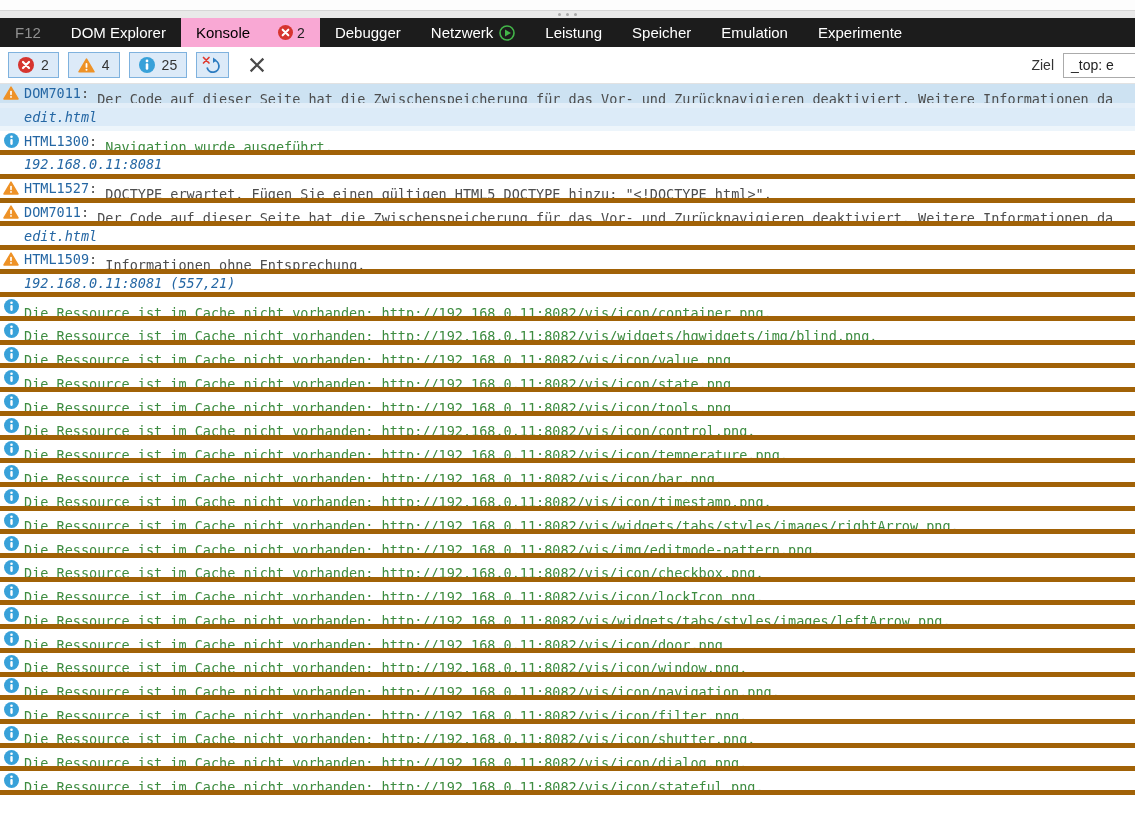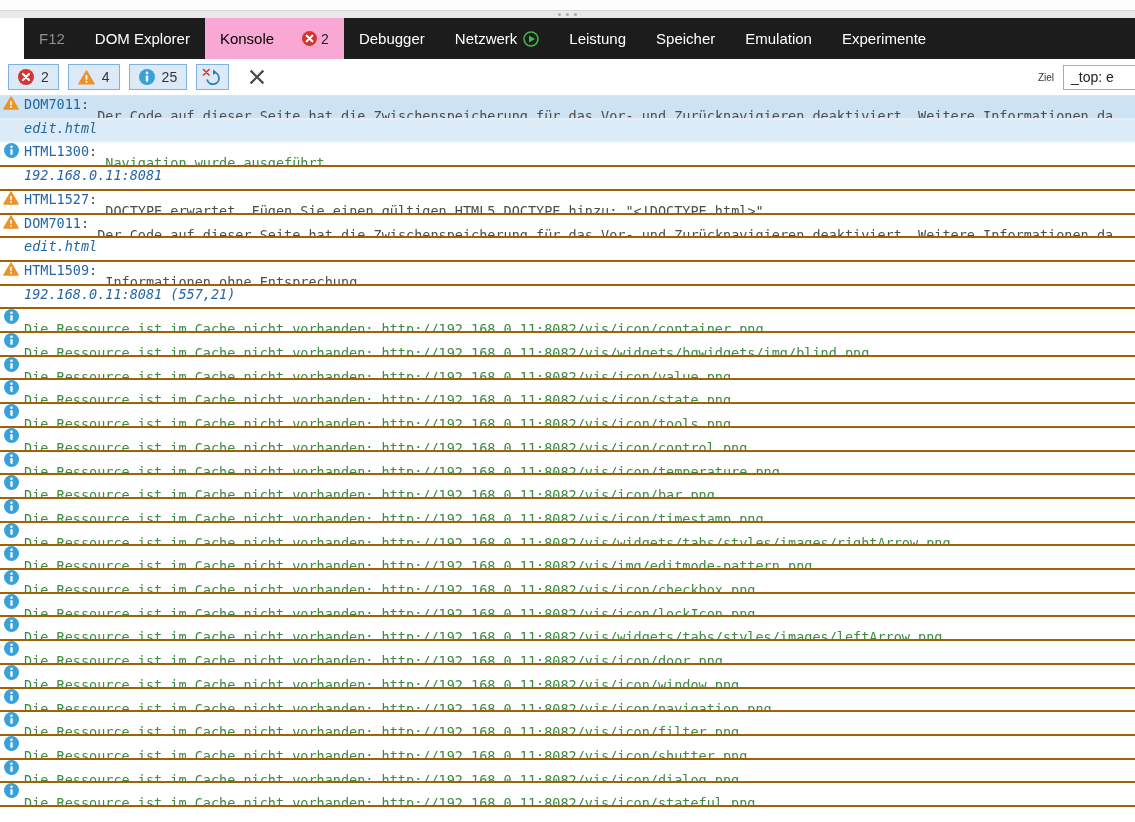--- a/index.html
+++ b/index.html
@@ -5,46 +5,46 @@
   * { margin:0; padding:0; box-sizing:border-box; }
   html,body { width:1135px; height:822px; overflow:hidden; background:#fff;
               font-family:"Liberation Sans", sans-serif; }
 
   
   .top-strip { height:11px; background:#fdfdfd; border-bottom:1px solid #d6d6d6; }
   .splitter  { height:7px; background:#e9e9e9; display:flex; align-items:center; justify-content:center; gap:5px; }
   .splitter i { width:3px; height:3px; border-radius:50%; background:#a9a9a9; }
 
   
-  .tabbar { height:41px; background:#1c1c1c; display:flex; align-items:stretch;
-            font-size:15px; color:#fff;margin-left:24px; }
+  .tabbar { height:29px; background:#1c1c1c; display:flex; align-items:stretch;
+            font-size:15px; color:#fff; }
   .tab { display:flex; align-items:center; gap:6px; padding:0 15px; white-space:nowrap; }
   .tab.muted  { color:#909090; }
   .tab.active { background:#f9a8d4; color:#000;gap:28px; }
   .tab-badge-count { font-size:14px; color:#222; }
   .tab .badge-wrap { display:flex; align-items:center; gap:4px; }
 
   
   .toolbar { height:37px; display:flex; align-items:center; padding:0 8px;
              border-bottom:1px solid #e2e2e2; background:#fff; position:relative; }
   .tb-btn { display:flex; align-items:center; gap:7px; height:26px; padding:0 9px;
             background:#dceaf8; border:1px solid #7fb2de; margin-right:9px;
             font-size:14px; color:#333; cursor:default; }
   .tb-btn.icon-only { padding:0 5px; }
   .clear-btn { display:flex; align-items:center; justify-content:center;
                background:none; border:none; margin-left:5px; height:26px; width:28px; }
   .tb-right { margin-left:auto; display:flex; align-items:center; gap:9px; margin-right:-46px; }
-  .target-label { font-size:10px; color:#333; }
+  .target-label { font-size:14px; color:#333; }
   .target-select { width:110px; height:25px; border:1px solid #ababab; background:#fff;
                    font-size:14px; color:#222; display:flex; align-items:center; padding:0 7px; }
 
   
   .console { height:737px; overflow:hidden; background:#fff;
              font-family:"DejaVu Sans Mono","Liberation Mono",monospace; font-size:13.5px; }
-  .row { height:23.71px; display:flex; align-items:flex-start; border-bottom:2px solid #a16207;
+  .row { height:23.71px; display:flex; align-items:center; border-bottom:5px solid #a16207;
          white-space:pre; overflow:hidden; }
   .msg-row { padding-left:3px; }
   .src-row { padding-left:24px; }
   .level-icon { width:16px; margin-right:5px; flex:none; display:flex; align-items:center; justify-content:center; }
   .msg-code  { color:#2567a4; }
   .msg-colon { color:#4d4d4d; }
   .msg-text  { color:#4d4d4d;margin-top:12px; }
   .msg-text.green { color:#3d8c40; }
   .src-link  { color:#2567a4; cursor:pointer;font-style:italic; }
   .row.sel      { background:#cde2f2; border-bottom-color:#e3eef8; }

